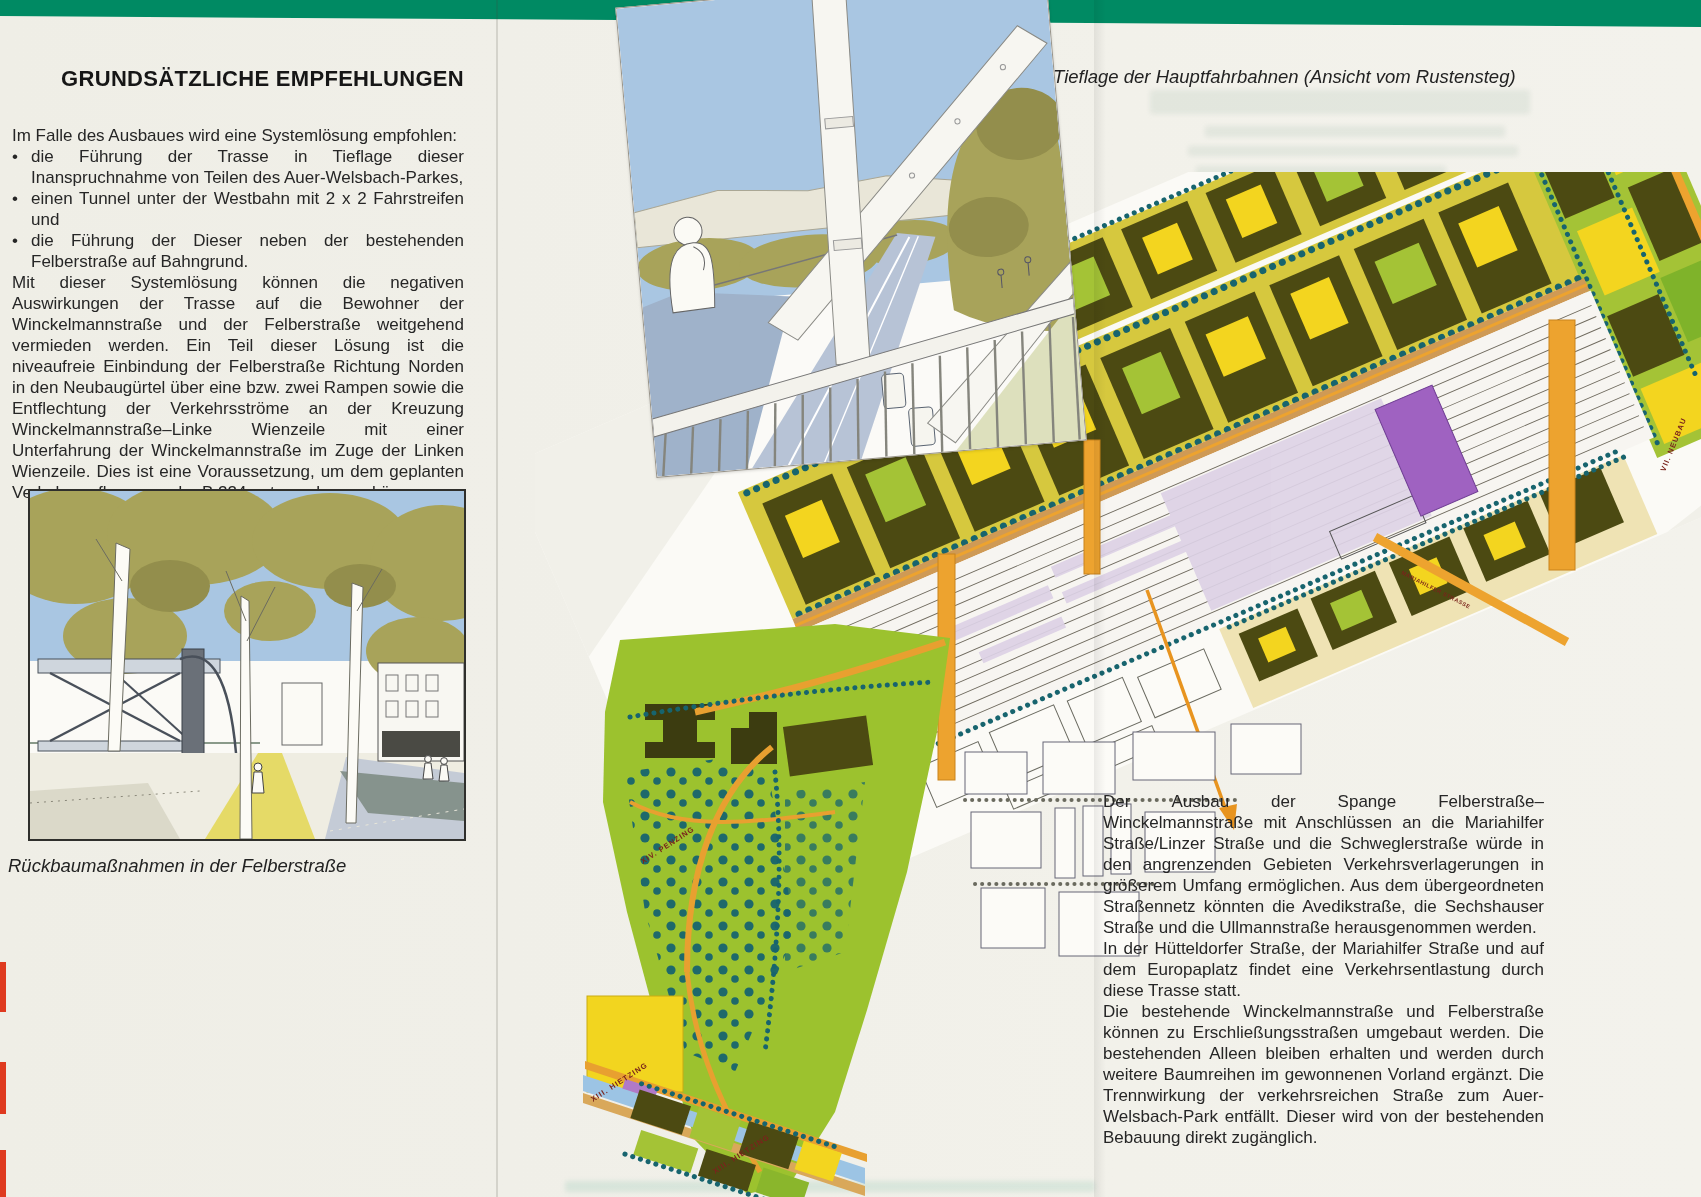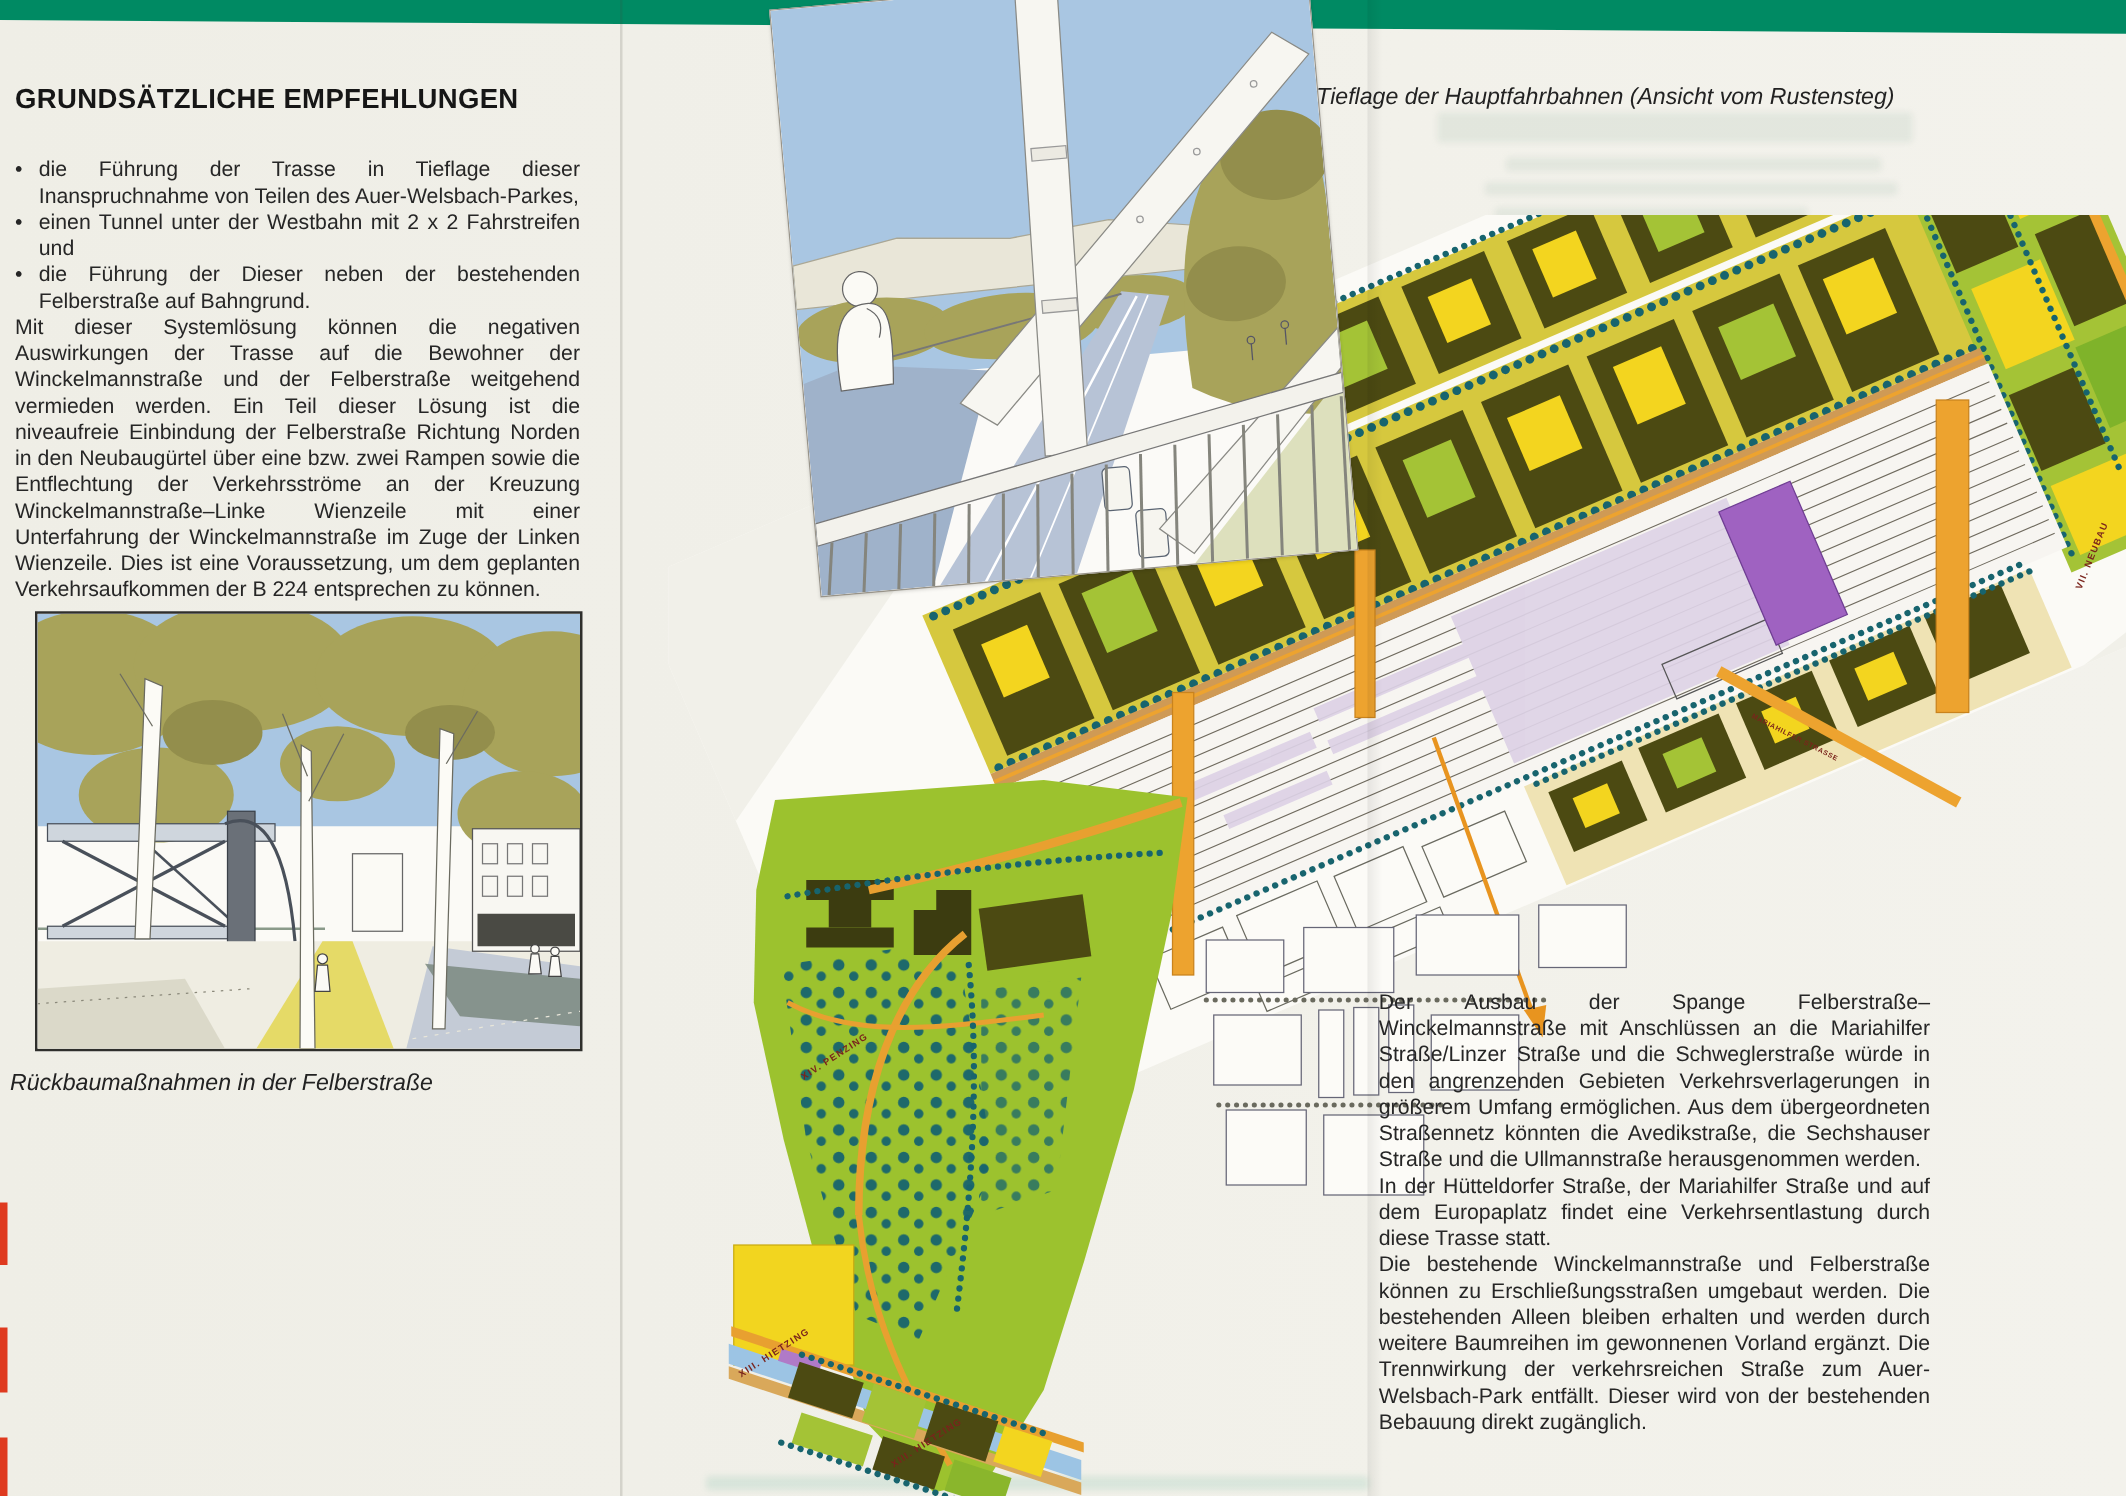--- a/index.html
+++ b/index.html
@@ -3,21 +3,21 @@
 <meta charset="utf-8">
 <style>
   html,body{margin:0;padding:0;background:#d8d6cd;}
   #stage{position:relative;width:1701px;height:1197px;overflow:hidden;
     background:linear-gradient(90deg,#efeee6 0%,#f0efe8 30%,#f2f1ea 66%,#f3f2ec 100%);
     font-family:"Liberation Sans",sans-serif;color:#242424;}
   .abs{position:absolute;}
   .body-text{font-size:17px;line-height:21px;text-align:justify;color:#262626;}
   .body-text p{margin:0;}
   .caption{font-style:italic;font-size:18.5px;color:#222;}
-  h1.head{font-size:22px;font-weight:700;letter-spacing:.3px;margin:0;color:#161616;}
+  h1.head{font-size:22px;font-weight:700;letter-spacing:.3px;margin:0;color:#161616;text-align:right;}
   .bullets{margin-top:0;}
   .bullet-row{display:flex;}
   .bullet-row .bm{width:19px;flex:none;}
   .bullet-row .bt{flex:1;text-align:justify;}
   .frame{border:2px solid #2f2f2c;background:#fbfaf6;}
   .ghost{position:absolute;background:rgba(148,178,160,.17);filter:blur(2.5px);border-radius:3px;}
   .crease{position:absolute;top:0;height:1197px;pointer-events:none;}
   .redstrip{position:absolute;left:0;width:6px;background:#df3a1f;}
   svg{display:block;}
   .dots{stroke:#17646e;stroke-width:7;stroke-dasharray:0.1 10.5;stroke-linecap:round;fill:none;}
@@ -38,20 +38,21 @@
   <div class="crease" style="left:496px;width:2px;background:rgba(70,70,58,.16);z-index:6"></div>
   <div class="crease" style="left:1094px;width:12px;background:linear-gradient(90deg,rgba(0,0,0,.07),rgba(0,0,0,0));z-index:6"></div>
 
   <div class="redstrip" style="top:962px;height:50px;"></div>
   <div class="redstrip" style="top:1062px;height:52px;"></div>
   <div class="redstrip" style="top:1150px;height:47px;"></div>
 
   <div class="abs" style="left:12px;top:66px;width:452px;z-index:4">
     <h1 class="head">GRUNDSÄTZLICHE EMPFEHLUNGEN</h1>
     <div class="body-text" style="margin-top:33px">
+      <p>Im Falle des Ausbaues wird eine Systemlösung empfohlen:</p>
       <div class="bullets">
         <div class="bullet-row">
           <span class="bm">•</span>
           <span class="bt">die Führung der Trasse in Tieflage dieser Inanspruchnahme von Teilen des Auer-Welsbach-Parkes,</span>
         </div>
         <div class="bullet-row">
           <span class="bm">•</span>
           <span class="bt">einen Tunnel unter der Westbahn mit 2 x 2 Fahrstreifen und</span>
         </div>
         <div class="bullet-row">

